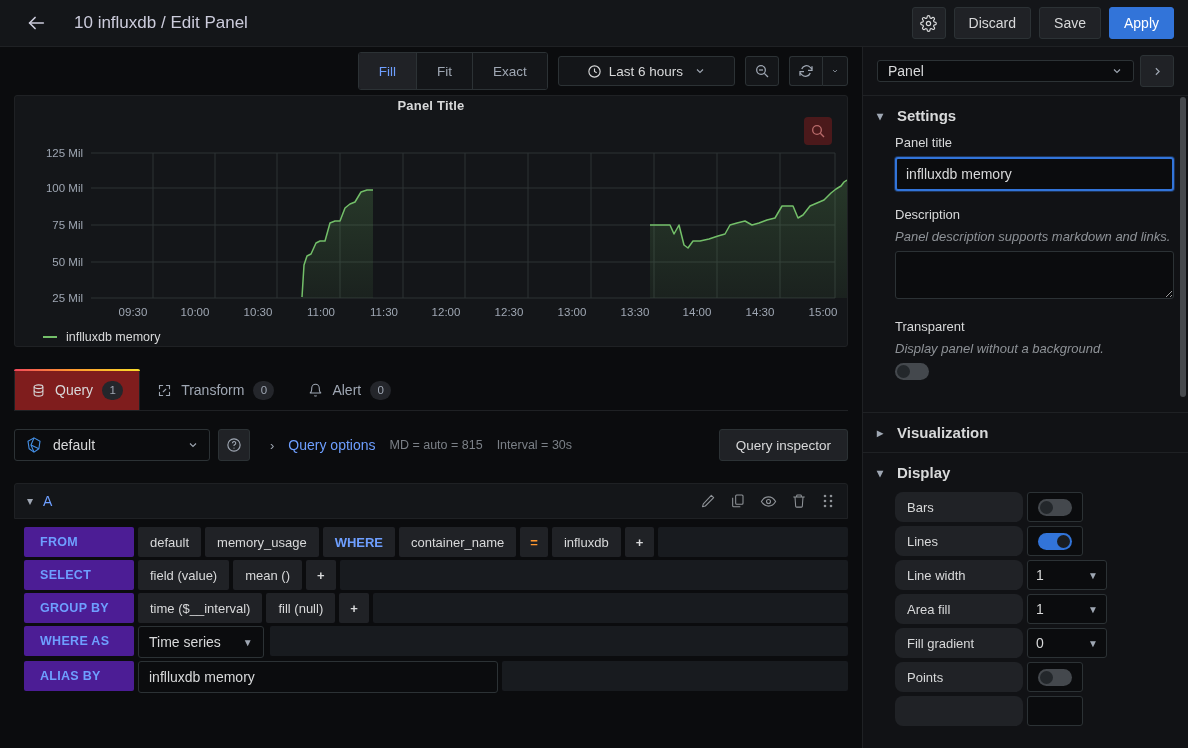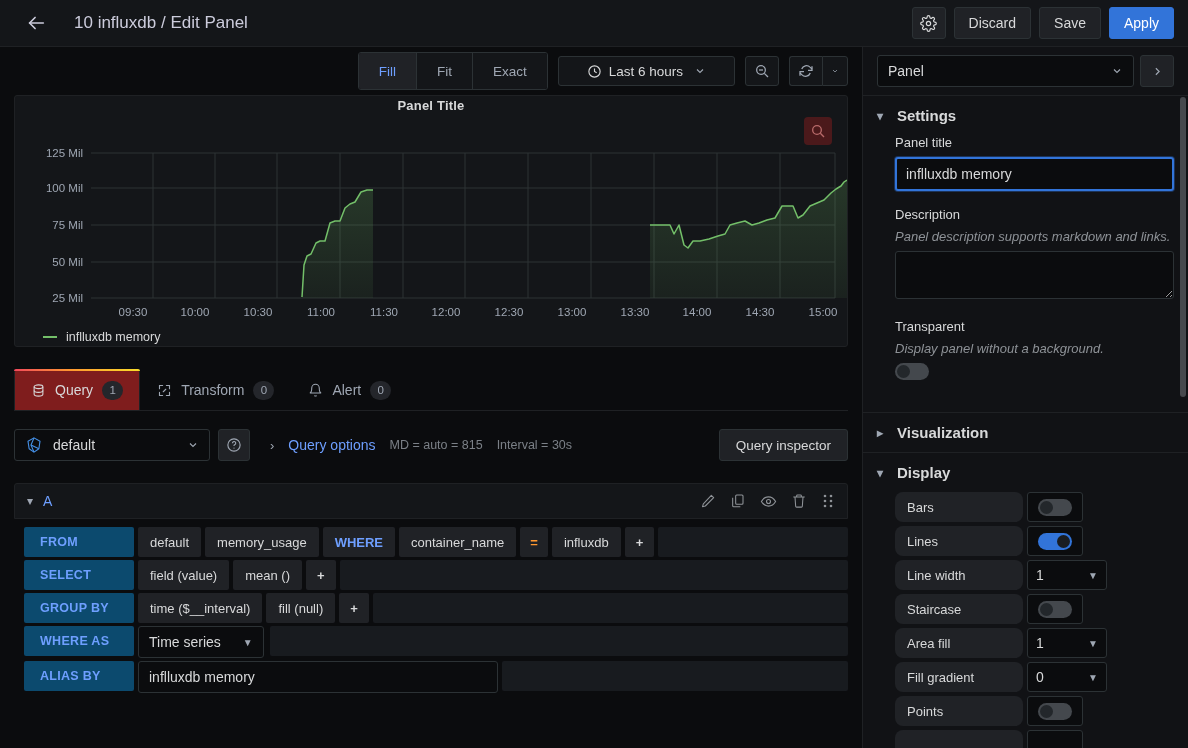--- a/index.html
+++ b/index.html
@@ -163,21 +163,21 @@
     display: flex; align-items: center; padding: 0 12px; gap: 10px;
   }
   .q-caret { color: #9fa7b3; font-size: 12px; cursor: pointer; }
   .q-refid { color: #6e9fff; font-size: 14px; font-weight: 500; }
   .q-actions { margin-left: auto; display: flex; align-items: center; gap: 14px; color: #8e9297; }
   .q-actions span { cursor: pointer; display: flex; }
 
   .query-body { background: #0b0c0e; padding: 8px 0 10px 10px; }
   .q-row { display: flex; align-items: stretch; margin-bottom: 3px; }
   .q-label {
-    width: 110px; min-width: 110px; height: 30px; background: #0c4a6e;
+    width: 110px; min-width: 110px; height: 30px; background: #4c1d95;
     display: flex; align-items: center; padding-left: 16px;
     color: #6e9fff; font-size: 12.5px; font-weight: 600; letter-spacing: .3px;
     border-radius: 2px; margin-right: 4px;
   }
   .q-seg {
     height: 30px; background: #202226; border-radius: 2px; margin-right: 4px;
     display: flex; align-items: center; padding: 0 12px;
     font-size: 13px; color: #d8d9da; cursor: pointer; white-space: nowrap;
   }
   .q-seg.op { color: #ff9830; font-weight: 600; padding: 0 10px; }
@@ -194,21 +194,21 @@
     width: 360px; height: 32px; background: #0b0c0e; border: 1px solid #2c3235;
     border-radius: 3px; color: #d8d9da; font-size: 14px; padding: 0 10px;
     font-family: "Liberation Sans", sans-serif; margin-right: 4px;
   }
 
   
   .panel-select-row {
     height: 48px; display: flex; align-items: center; gap: 6px; padding: 0 14px;
   }
   .panel-select {
-    flex: 1; height: 32px; border: 1px solid #2c3235; border-radius: 3px;
+    flex: 1; height: 22px; border: 1px solid #2c3235; border-radius: 3px;
     background: #0b0c0e; display: flex; align-items: center; padding: 0 10px;
     font-size: 14px; color: #d8d9da; cursor: pointer; text-align: center;
   }
   .panel-select .chev { margin-left: auto; color: #9fa7b3; }
   .collapse-btn {
     width: 34px; height: 32px; border: 1px solid #2c3235; border-radius: 3px;
     background: #202226; display: flex; align-items: center; justify-content: center;
     color: #9fa7b3; cursor: pointer;
   }
   .opt-scroll { flex: 1; overflow: hidden; position: relative; }
@@ -636,26 +636,20 @@
           </div>
 
           <div class="disp-row">
             <div class="disp-label">Line width</div>
             <div class="disp-ctl wide">
               <span>1</span>
               <span class="tri">▼</span>
             </div>
           </div>
 
-          <div class="disp-row">
-            <div class="disp-label">Staircase</div>
-            <div class="disp-ctl">
-                <div class="toggle"></div>
-              </div>
-          </div>
 
           <div class="disp-row">
             <div class="disp-label">Area fill</div>
             <div class="disp-ctl wide">
               <span>1</span>
               <span class="tri">▼</span>
             </div>
           </div>
 
           <div class="disp-row">

